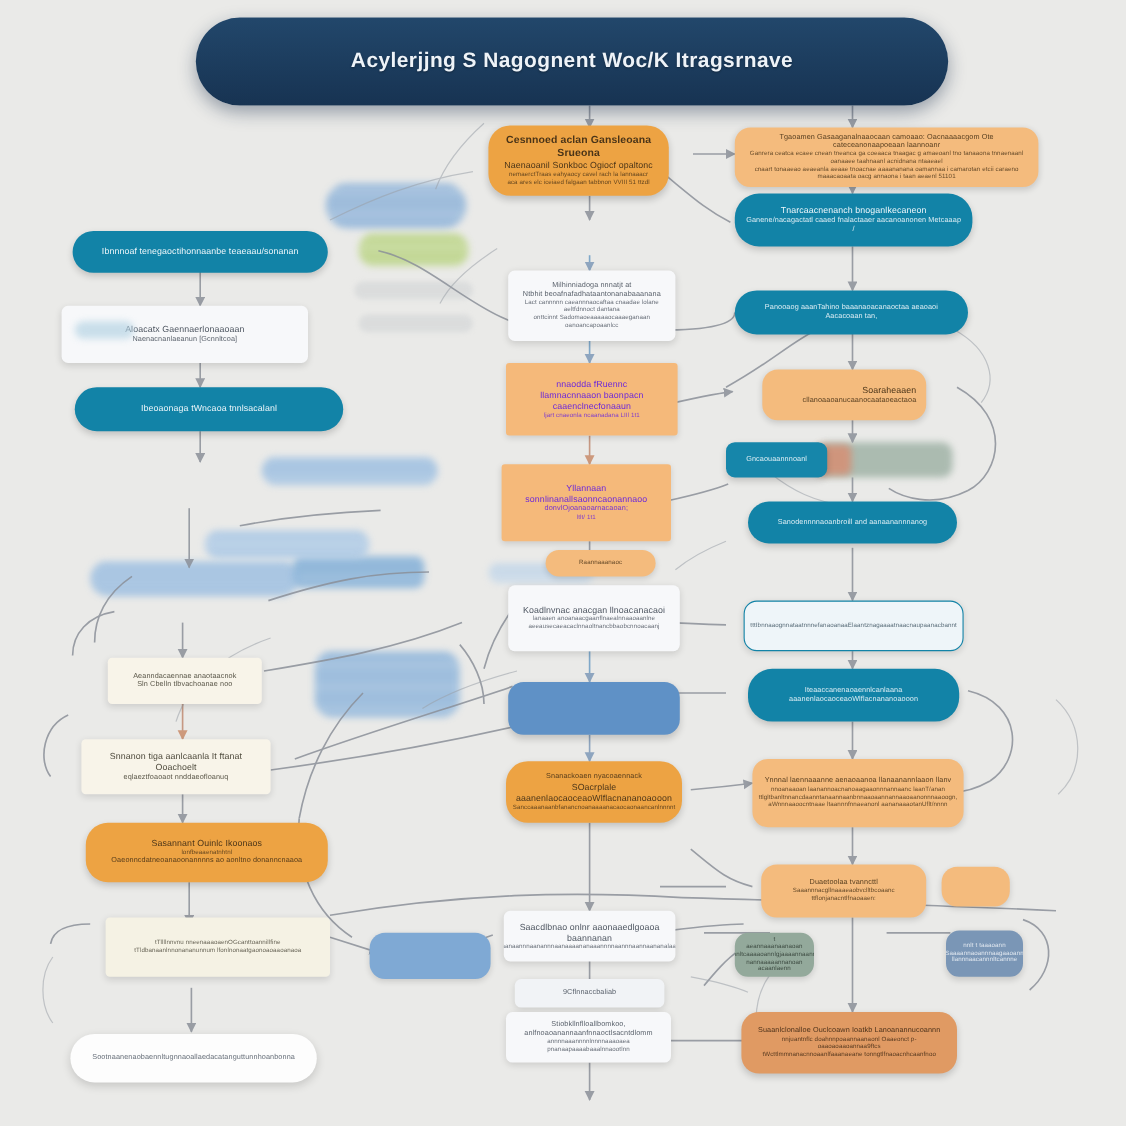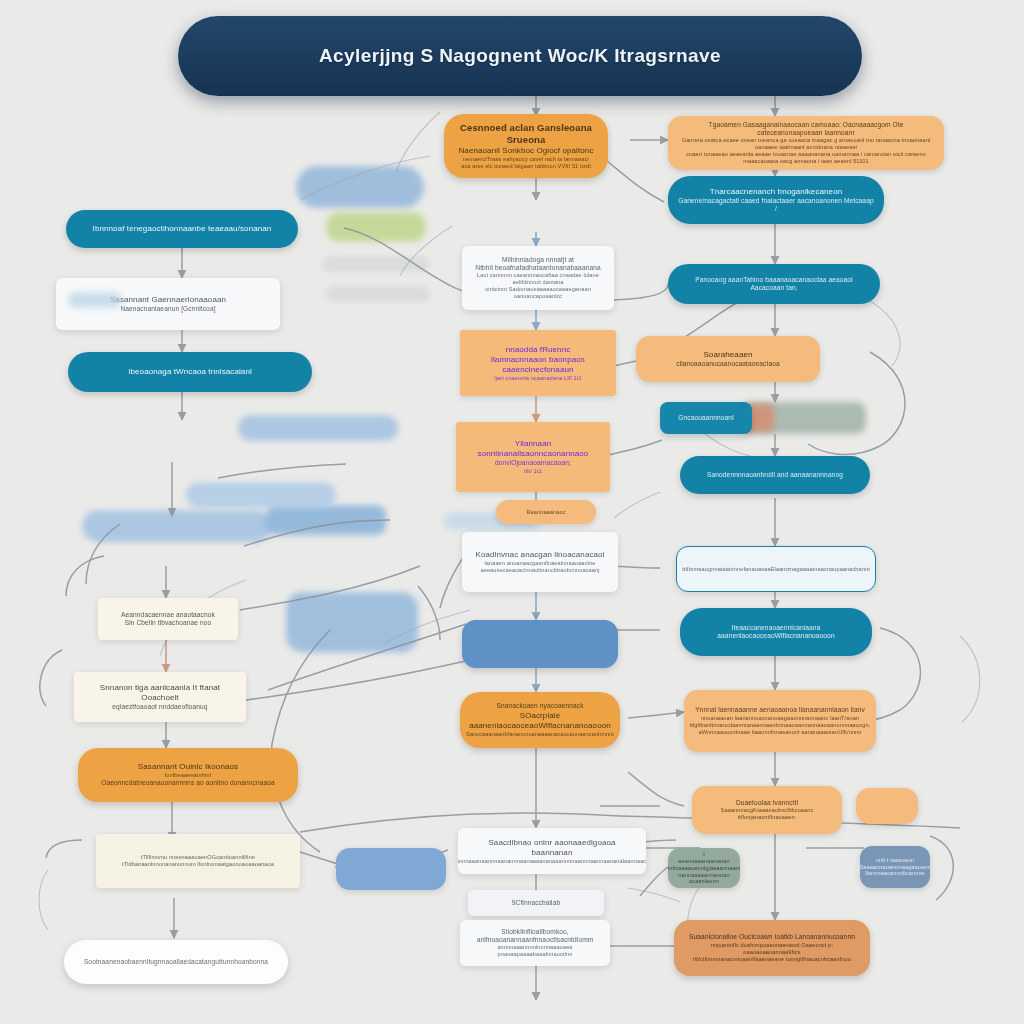--- a/index.html
+++ b/index.html
@@ -208,35 +208,35 @@
   <div class="node teal" style="left:66px;top:210px;width:232px;height:38px;align-items:center;">
     <div class="t2">Ibnnnoaf tenegaoctihonnaanbe teaeaau/sonanan</div>
   </div>
 
   <div class="node teal" style="left:668px;top:176px;width:216px;height:48px;">
     <div class="t2">Tnarcaacnenanch bnoganlkecaneon</div>
     <div class="t3">Ganene/nacagactatl caaed fnalactaaer aacanoanonen Metcaaap /</div>
   </div>
 
   <div class="node white" style="left:56px;top:278px;width:224px;height:52px;">
-    <div class="t2">Sasannant  Gaennaerlonaaoaan</div>
+    <div class="t2">Aloacatx  Gaennaerlonaaoaan</div>
     <div class="t3">Naenacnanlaeanun [Gcnnltcoa]</div>
   </div>
   <div class="smudge" style="left:68px;top:292px;width:54px;height:16px;background-color:#b6d4e4;border-radius:8px;opacity:.7;"></div>
 
   <div class="node teal" style="left:68px;top:352px;width:244px;height:40px;justify-content:center;">
     <div class="t2">Ibeoaonaga  tWncaoa tnnlsacalanl</div>
   </div>
 
   <div class="node teal" style="left:668px;top:264px;width:212px;height:40px;">
     <div class="t3">Panooaog aaanTahino  baaanaoacanaoctaa aeaoaoi</div>
     <div class="t3">Aacacoaan  tan,</div>
   </div>
 
-  <div class="node orange-lt" style="left:636px;top:336px;width:184px;height:46px;">
+  <div class="node orange-lt" style="left:693px;top:336px;width:149px;height:46px;align-items:flex-end;">
     <div class="t2">Soaraheaaen</div>
     <div class="t3">cllanoaaoanucaanocaataoeactaoa</div>
   </div>
 
   <div class="node white" style="left:462px;top:246px;width:152px;height:64px;">
     <div class="t3">Milhinniadoga nnnatjt at</div>
     <div class="t3">Ntbhit beoafnafadhataantonanabaaanana</div>
     <div class="t4">Lact cannnnn caeannnaocaftaa cnaadae lolane  aeltfdnnoct dantana</div>
     <div class="t4">onttcinnt  Sadomaoeaaaaaocaaaeganaan oanoancapoaanlcc</div>
   </div>
@@ -344,21 +344,21 @@
 
   <div class="node cream" style="left:96px;top:834px;width:204px;height:54px;background:#f5f2e4;color:#4e4a3c;border-radius:4px;box-shadow:0 2px 7px rgba(0,0,0,.12);">
     <div class="t4">tTllllnnvnu  nneenaaaoaenOGcanttoannillfine</div>
     <div class="t4">tTldbanaanlnnonananunnum  lfonlnonaatgaonoaoaaoanaoa</div>
   </div>
 
   <div class="node blue-lt" style="left:336px;top:848px;width:110px;height:42px;">
     <div class="t4"></div>
   </div>
 
-  <div class="node white" style="left:458px;top:828px;width:188px;height:46px;">
+  <div class="node white" style="left:458px;top:828px;width:156px;height:46px;">
     <div class="t2">Saacdlbnao  onlnr  aaonaaedlgoaoa  baannanan</div>
     <div class="t4">cannnnaaanaannnaanannnaanaaaananaaannnnaannnaannaananalaannaacant</div>
   </div>
 
   <div class="node white" style="left:468px;top:890px;width:136px;height:26px;background:#f1f3f6;">
     <div class="t3">9Cflnnaccbaliab</div>
   </div>
 
   <div class="node white" style="left:460px;top:920px;width:150px;height:46px;">
     <div class="t3">Stiobkllnflloallbomkoo,</div>

